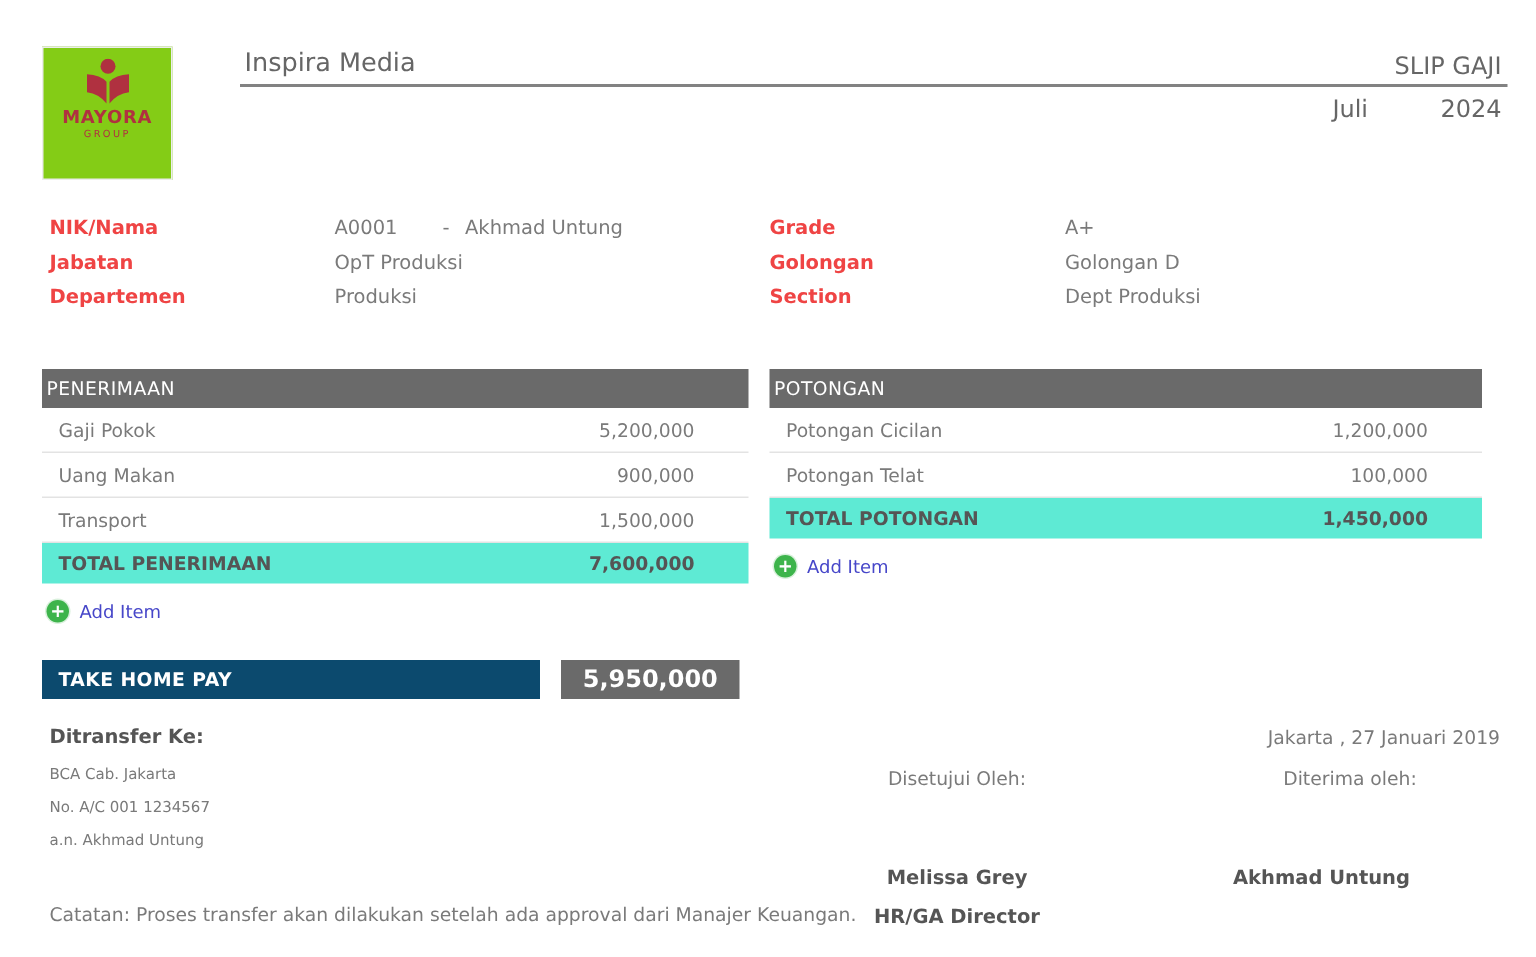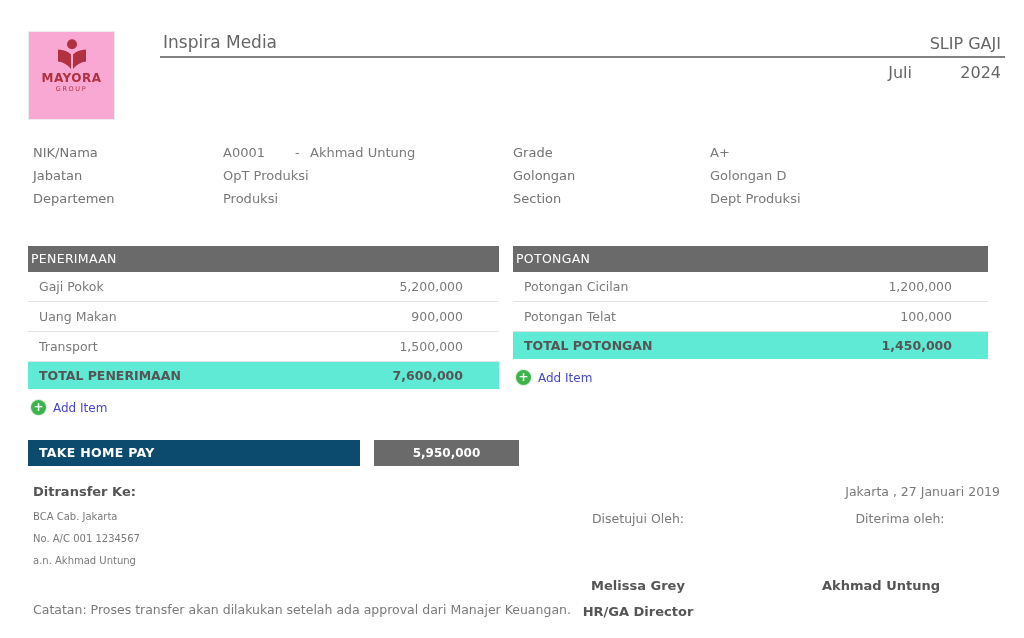--- a/index.html
+++ b/index.html
@@ -2,35 +2,35 @@
 <html><head>
 <meta charset="utf-8">
 <style>
   html,body{margin:0;padding:0;background:#fff;}
   .page{
     position:relative;width:1024px;height:638px;background:#ffffff;overflow:hidden;
     font-family:"DejaVu Sans","Liberation Sans",sans-serif;
   }
   
   .logo-box{position:absolute;left:28px;top:31px;width:87px;height:89px;border:1px solid #ececec;
-    background:#f9a8d4;display:flex;flex-direction:column;align-items:center;padding-top:7px;box-sizing:border-box;}
+    background:#84cc16;display:flex;flex-direction:column;align-items:center;padding-top:7px;box-sizing:border-box;}
   .logo-mark{line-height:0;}
   .logo-brand{color:#b03140;font-weight:bold;font-size:12px;letter-spacing:.5px;line-height:1;margin-top:1px;}
   .logo-sub{color:#b03140;font-size:6.5px;letter-spacing:1.6px;line-height:1;margin-top:2px;}
   .company-name{position:absolute;left:163px;top:32px;font-size:17px;color:#666;}
   .header-line{position:absolute;left:160px;right:19px;top:56px;height:2px;background:#828282;}
   .doc-title{position:absolute;right:23px;top:34px;font-size:16px;color:#666;}
   .period-month{position:absolute;right:112px;top:63px;font-size:16px;color:#666;}
   .period-year{position:absolute;right:23px;top:63px;font-size:16px;color:#666;}
   
   .emp-block{position:absolute;top:141px;}
   .emp-block.left{left:33px;}
   .emp-block.right{left:513px;}
   .emp-row{display:flex;height:23px;align-items:center;font-size:13px;}
-  .emp-label{font-weight:normal;color:#737373;}
+  .emp-label{font-weight:bold;color:#ef4444;}
   .emp-block.left .emp-label{width:190px;}
   .emp-block.right .emp-label{width:197px;}
   .emp-value{color:#7a7a7a;}
   .nik-code{display:inline-block;width:72px;}
   .nik-dash{display:inline-block;width:15px;}
   
   .pay-table{position:absolute;top:246px;}
   .pay-table.left{left:28px;width:471px;}
   .pay-table.right{left:513px;width:475px;}
   .tbl-header{height:26px;background:#6a6a6a;color:#fff;font-weight:normal;font-size:12.5px;
@@ -39,22 +39,22 @@
     border-bottom:1px solid #e3e3e3;padding:0 36px 0 11px;font-size:12.5px;color:#7a7a7a;}
   .tbl-total{display:flex;justify-content:space-between;height:27px;align-items:center;
     background:#5eead4;padding:0 36px 0 11px;font-size:12.5px;font-weight:bold;color:#555;}
   .add-item{display:flex;align-items:center;gap:7px;margin-top:11px;margin-left:3px;cursor:pointer;width:max-content;}
   .add-icon{width:15px;height:15px;border-radius:50%;background:#3db44b;color:#fff;font-size:12px;
     line-height:15px;text-align:center;font-weight:bold;box-shadow:0 0 0 1px #d9f0dc;}
   .add-label{color:#4747c9;font-size:12px;}
   
   .thp-bar{position:absolute;left:28px;top:440px;width:332px;height:26px;background:#0c4a6e;color:#fff;
     font-weight:bold;font-size:12.5px;line-height:26px;padding-left:11px;box-sizing:border-box;letter-spacing:.3px;}
-  .thp-value{position:absolute;left:374px;top:440px;width:145px;height:26px;background:#6a6a6a;color:#fff;
-    font-weight:bold;font-size:12px;line-height:26px;text-align:center;}
+  .thp-value{position:absolute;left:374px;top:440px;width:119px;height:26px;background:#6a6a6a;color:#fff;
+    font-weight:bold;font-size:16px;line-height:26px;text-align:center;}
   
   .transfer-title{position:absolute;left:33px;top:484px;font-size:13px;font-weight:bold;color:#555;}
   .transfer-line{position:absolute;left:33px;font-size:10px;color:#7a7a7a;}
   .t-bank{top:511px;} .t-account{top:533px;} .t-holder{top:555px;}
   .note{position:absolute;left:33px;top:602px;font-size:12.5px;color:#7a7a7a;}
   
   .sig-date{position:absolute;right:24px;top:484px;font-size:12.5px;color:#7a7a7a;}
   .sig-label{position:absolute;top:511px;width:200px;text-align:center;font-size:12.5px;color:#7a7a7a;}
   .sig-approved{left:538px;} .sig-received{left:800px;}
   .sig-name{position:absolute;width:200px;text-align:center;font-size:13px;font-weight:bold;color:#555;}

